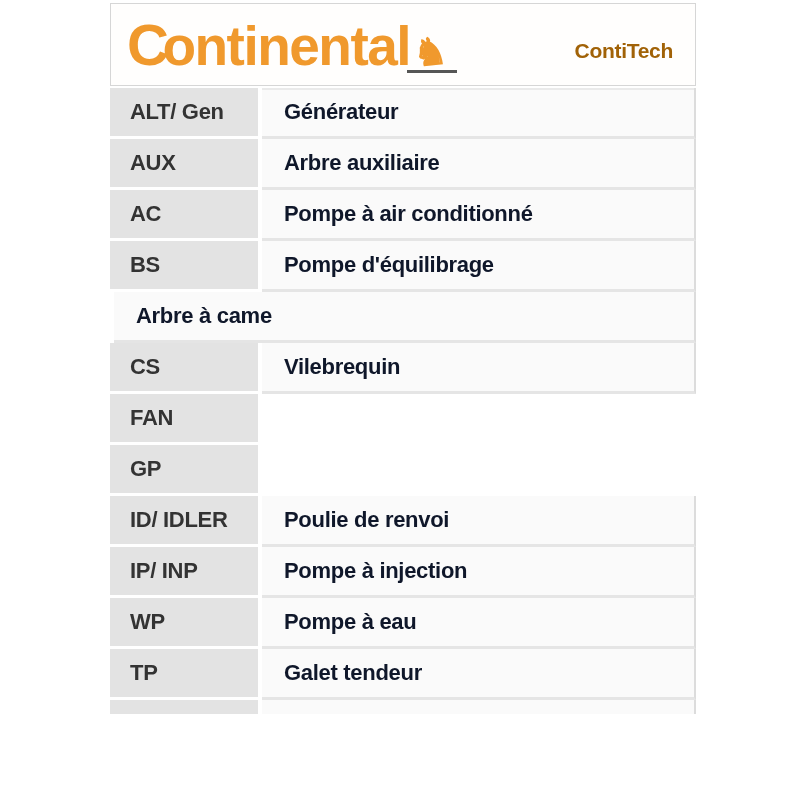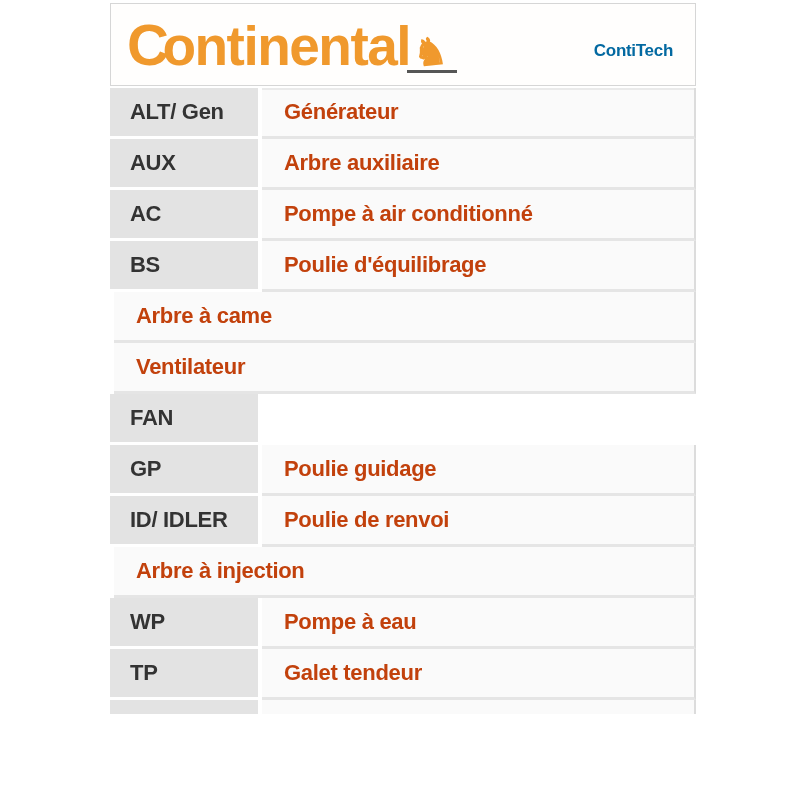--- a/index.html
+++ b/index.html
@@ -64,23 +64,23 @@
   .horse-bar {
     position: absolute;
     left: -6px;
     bottom: -2px;
     width: 50px;
     height: 3px;
     background: #565656;
   }
 
   .subsidiary {
-    font-size: 17px;
-    font-weight: bold;
-    color: #0369a1;
+    font-size: 21px;
+    font-weight: bold;
+    color: #a16207;
     letter-spacing: -0.3px;
     margin-top: 12px;
   }
 
   
   .table { margin-top: 2px; }
 
   .row { display: flex; height: 51px; }
 
   .abbr-cell {
@@ -111,21 +111,21 @@
   .abbr-text {
     font-size: 22px;
     font-weight: bold;
     color: #333333;
     letter-spacing: -0.3px;
     white-space: nowrap;
   }
   .desc-text {
     font-size: 22px;
     font-weight: bold;
-    color: #c2410c;
+    color: #0f172a;
     letter-spacing: -0.3px;
     white-space: nowrap;
   }
 
   
   .row.partial { height: 14px; }
   .row.partial .abbr-cell,
   .row.partial .desc-cell { border-bottom: none; }
 </style>
 </head>
@@ -176,69 +176,72 @@
       <span class="desc-text">Pompe à air conditionné</span>
     </div>
   </div>
 
   <div class="row">
     <div class="abbr-cell">
       <span class="abbr-text">BS</span>
     </div>
     <div class="col-gap"></div>
     <div class="desc-cell">
-      <span class="desc-text">Poulie d'équilibrage</span>
+      <span class="desc-text">Pompe d'équilibrage</span>
     </div>
   </div>
 
   <div class="row">
     <div class="col-gap"></div>
     <div class="desc-cell">
       <span class="desc-text">Arbre à came</span>
     </div>
   </div>
 
   <div class="row">
-    <div class="col-gap"></div>
-    <div class="desc-cell">
-      <span class="desc-text">Ventilateur</span>
+    <div class="abbr-cell">
+      <span class="abbr-text">CS</span>
+    </div>
+    <div class="col-gap"></div>
+    <div class="desc-cell">
+      <span class="desc-text">Vilebrequin</span>
     </div>
   </div>
 
   <div class="row">
     <div class="abbr-cell">
       <span class="abbr-text">FAN</span>
     </div>
     <div class="col-gap"></div>
   </div>
 
   <div class="row">
     <div class="abbr-cell">
       <span class="abbr-text">GP</span>
     </div>
     <div class="col-gap"></div>
-    <div class="desc-cell">
-      <span class="desc-text">Poulie guidage</span>
-    </div>
   </div>
 
   <div class="row">
     <div class="abbr-cell">
       <span class="abbr-text">ID/ IDLER</span>
     </div>
     <div class="col-gap"></div>
     <div class="desc-cell">
       <span class="desc-text">Poulie de renvoi</span>
     </div>
   </div>
 
   <div class="row">
-    <div class="col-gap"></div>
-    <div class="desc-cell">
-      <span class="desc-text">Arbre à injection</span>
+    <div class="abbr-cell">
+      <span class="abbr-text">IP/ INP</span>
+    </div>
+    <div class="col-gap"></div>
+    <div class="desc-cell">
+      <span class="desc-text">Pompe à injection</span>
     </div>
   </div>
 
 
 
   <div class="row">
     <div class="abbr-cell">
       <span class="abbr-text">WP</span>
     </div>
     <div class="col-gap"></div>

